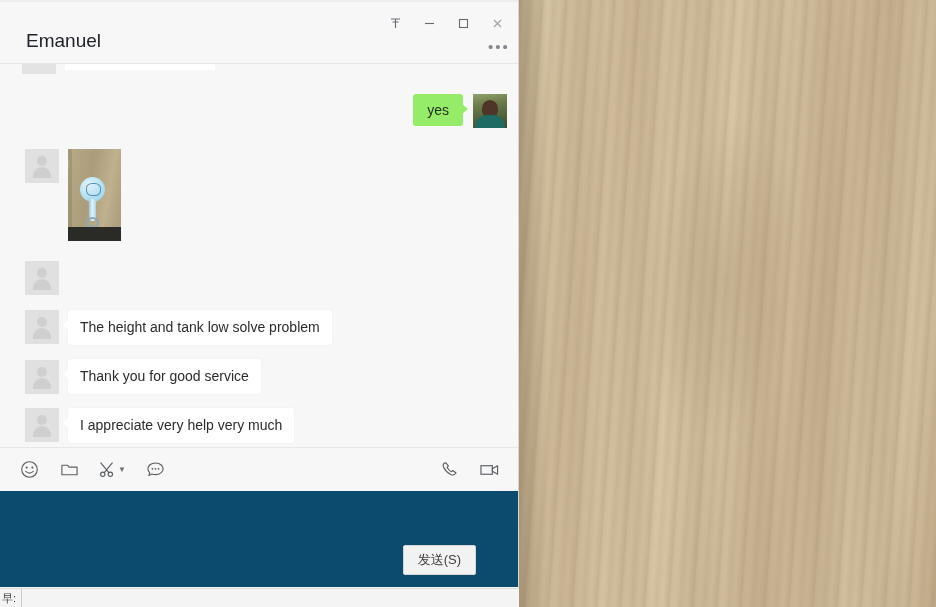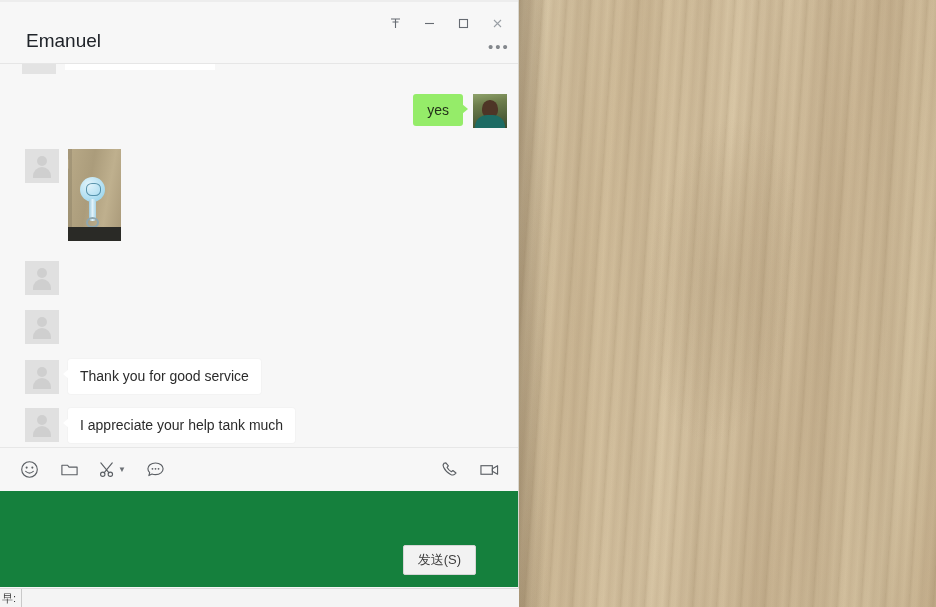--- a/index.html
+++ b/index.html
@@ -220,21 +220,21 @@
     width: 22px; height: 22px;
     display: flex; align-items: center; justify-content: center;
     color: #5b5f64;
   }
   .caret-down { font-size: 8px; color: #6c7075; margin-left: 1px; }
 
   
   .input-area {
     position: relative;
     height: 96px;
-    background: #15803d;
+    background: #0c4a6e;
   }
   .msg-input {
     width: 100%; height: 62px;
     border: none; outline: none; resize: none;
     background: transparent;
     font-family: "Liberation Sans", sans-serif;
     font-size: 14px;
     color: #222;
     padding: 6px 18px;
   }
@@ -342,30 +342,31 @@
           <div class="thumb-dark"></div>
         </div>
       </div>
 
       <div class="msg-row" style="left:25px; top:197px;">
         <div class="avatar-ph"></div>
       </div>
 
       <div class="msg-row" style="left:25px; top:246px;">
         <div class="avatar-ph"></div>
+        <div class="bubble-in">The height and tank low solve problem</div>
       </div>
 
       <div class="msg-row" style="left:25px; top:295px;align-items:flex-end;">
         <div class="avatar-ph"></div>
         <div class="bubble-in">Thank you for good service</div>
       </div>
 
       <div class="msg-row" style="left:25px; top:344px;">
         <div class="avatar-ph"></div>
-        <div class="bubble-in">I appreciate your help tank much</div>
+        <div class="bubble-in">I appreciate very help very much</div>
       </div>
 
     </div>
 
     <div class="toolbar">
       <div class="tb-left">
 
         <div class="tb-icon">
           <svg width="19" height="19" viewBox="0 0 20 20">
             <circle cx="10" cy="10" r="8.2" fill="none" stroke="#5b5f64" stroke-width="1.2"></circle>

